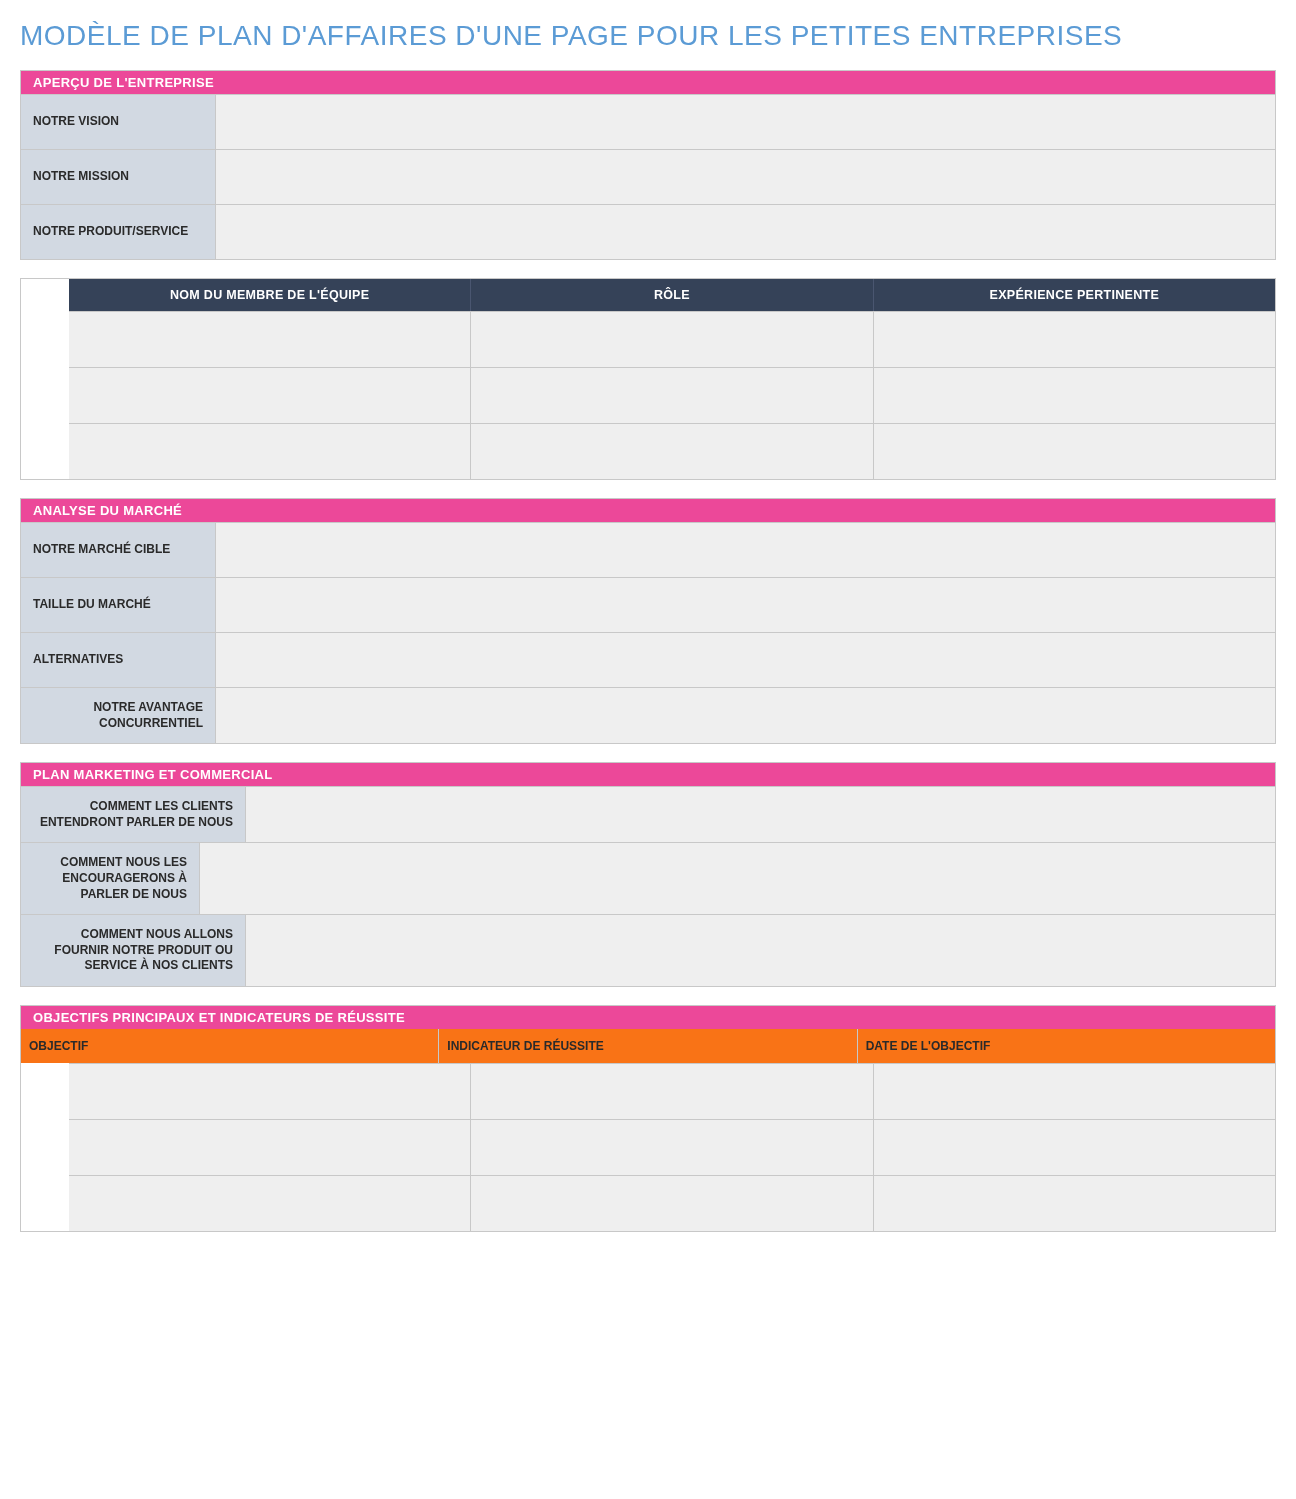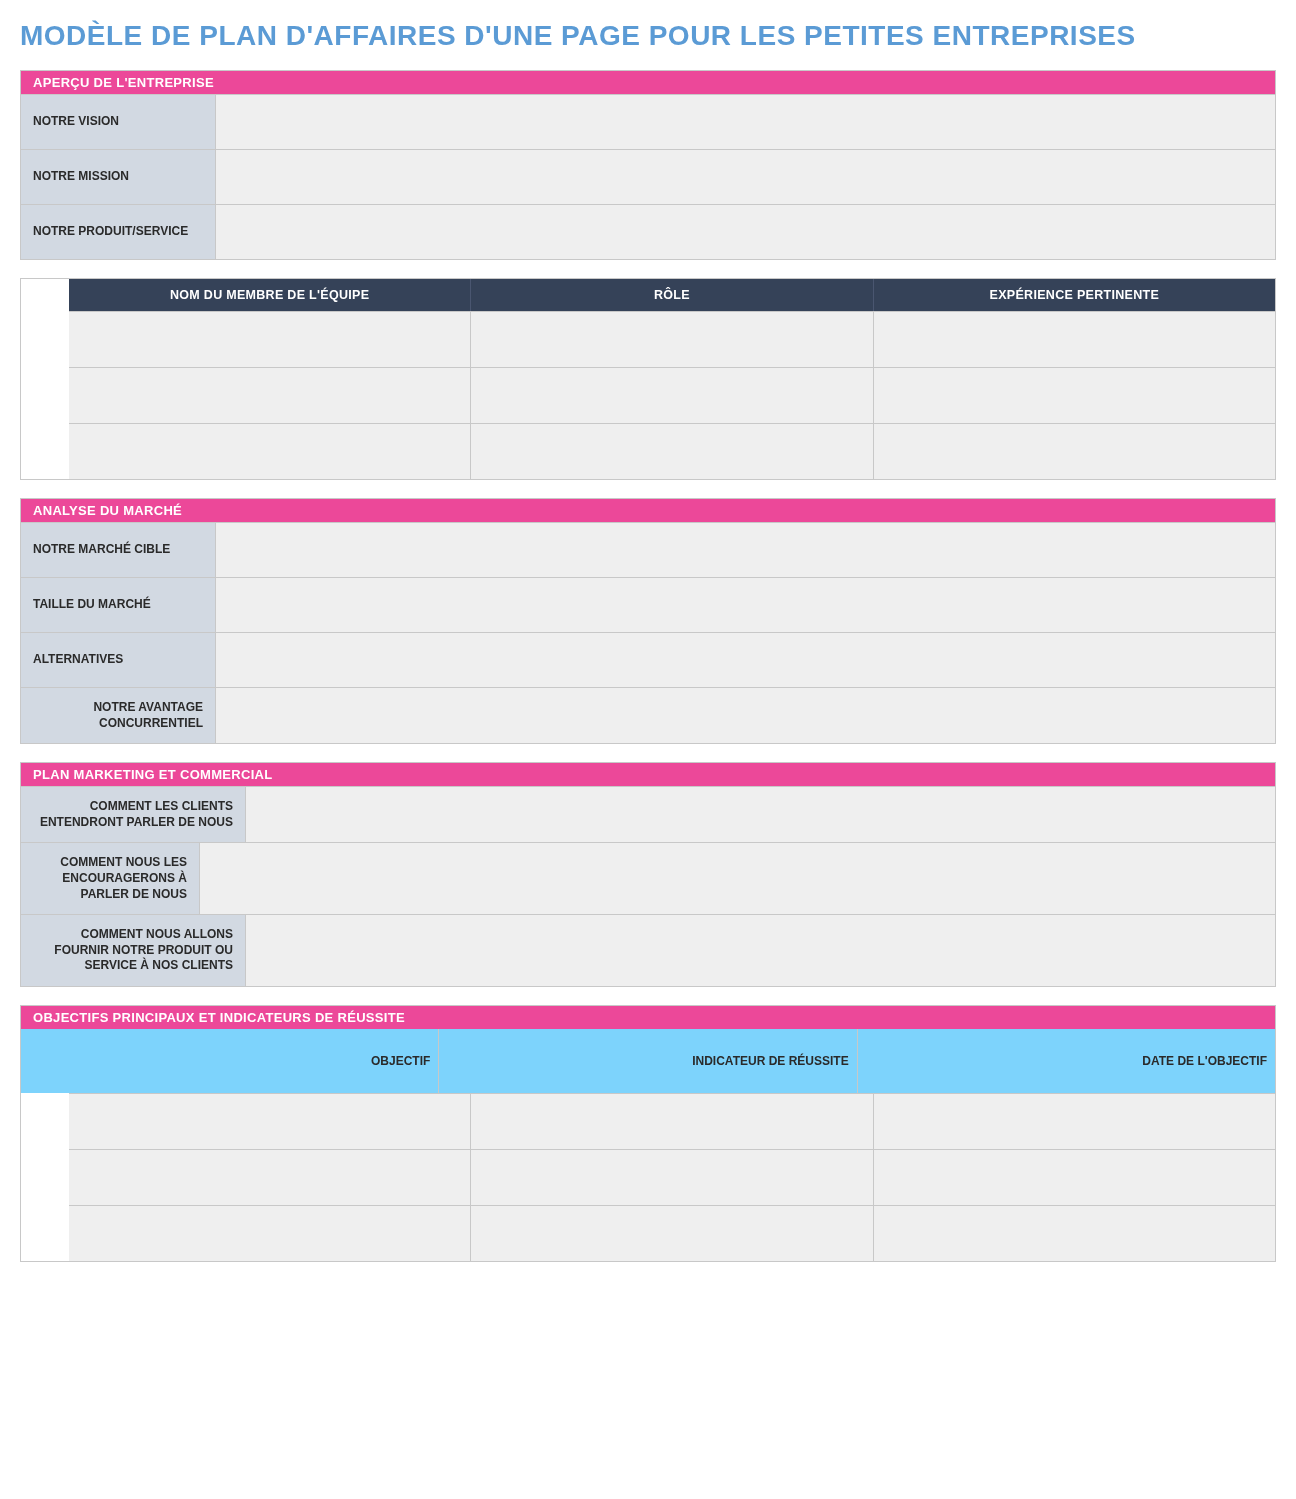--- a/index.html
+++ b/index.html
@@ -9,21 +9,21 @@
     }
     body {
       font-family: 'Segoe UI', Tahoma, Geneva, Verdana, sans-serif;
       background: #ffffff;
       padding: 20px;
       width: 1296px;
     }
     .page-title {
       color: #5b9bd5;
       font-size: 28px;
-      font-weight: bold;
+      font-weight: normal;
       letter-spacing: 0.5px;
       margin-bottom: 18px;
     }
     .section {
       margin-bottom: 18px;
       border: 1px solid #c8c8c8;
     }
     .section-header {
       background: #ec4899;
       color: #ffffff;
@@ -85,26 +85,26 @@
       border-right: 1px solid #4a5670;
       letter-spacing: 0.3px;
     }
     .thead-cell:last-child {
       border-right: none;
     }
     .subhead-row {
       display: flex;
     }
     .subhead-cell {
-      background: #7dd3fc;
+      background: #f97316;
       color: #2a2a2a;
       font-size: 12px;
       font-weight: bold;
-      text-align: right;
-      padding: 25px 8px;
+      text-align: left;
+      padding: 10px 8px;
       flex: 1;
       border-right: 1px solid #c8c8c8;
     }
     .subhead-cell:last-child {
       border-right: none;
     }
     .tbody-row {
       border-top: 1px solid #c8c8c8;
     }
     .tbody-cell {

